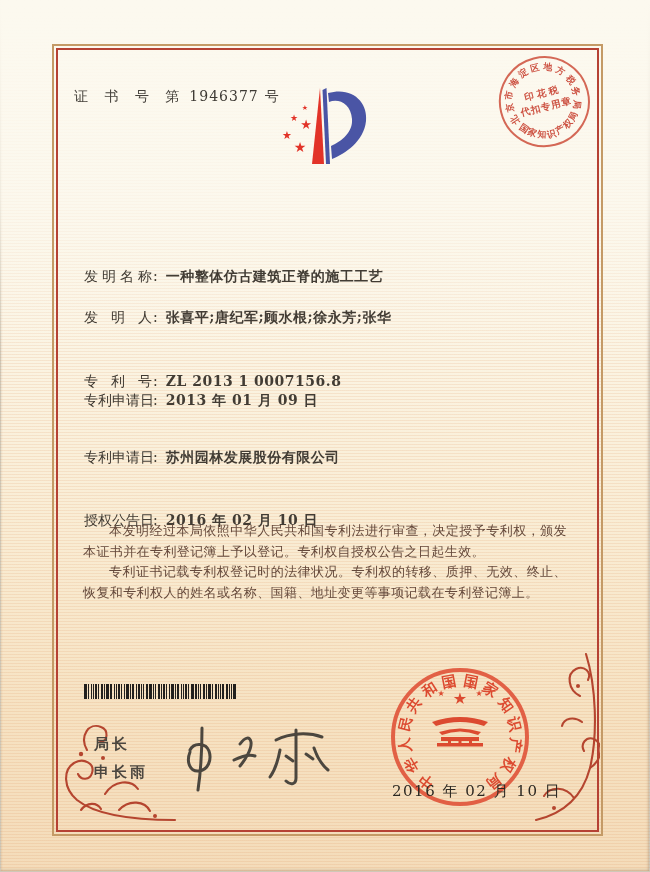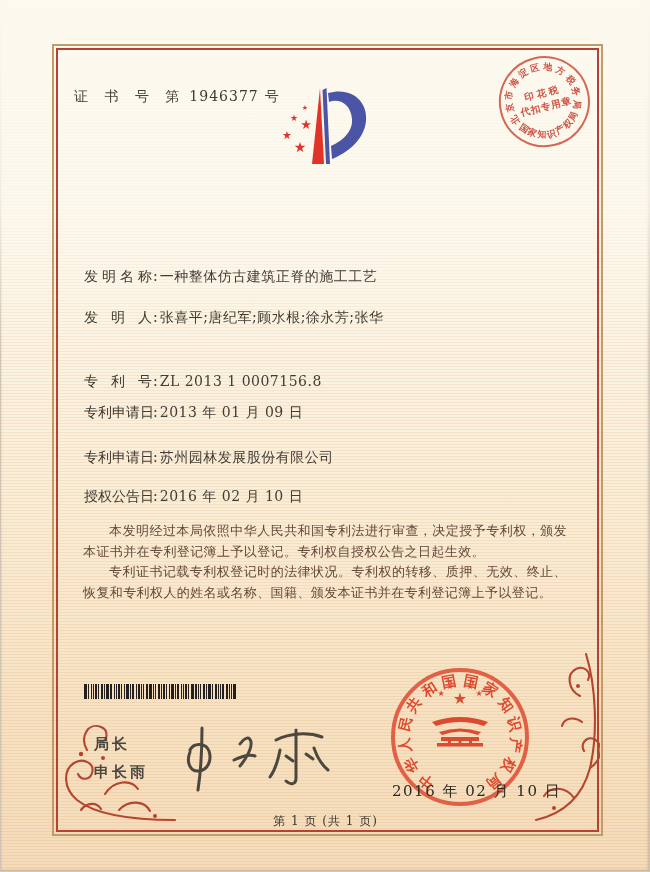--- a/index.html
+++ b/index.html
@@ -15,21 +15,21 @@
   .cert-no .zh{letter-spacing:6px;}
   .cert-no .num{margin-left:4px;letter-spacing:1px;color:#3e3a34;}
   .cert-no .suf{margin-left:6px;}
   .logo{position:absolute;left:279px;top:84px;width:92px;height:86px;}
   .logo .star{position:absolute;color:#e23328;transform:translate(-50%,-50%);}
   .star::before{content:"\2605";}
   .title{position:absolute;left:52px;width:547px;top:182px;text-align:center;font-size:35px;font-weight:bold;color:#33302b;letter-spacing:22px;padding-left:22px;box-sizing:border-box;}
   .field{position:absolute;left:84px;width:500px;font-size:14px;color:#403a32;white-space:nowrap;}
   .flabel{display:inline-block;width:68px;text-align:justify;text-align-last:justify;-moz-text-align-last:justify;}
   .fcolon{display:inline-block;margin:0 2px 0 1px;}
-  .fvalue{letter-spacing:.5px;color:#423c34;}
+  .fvalue{margin-left:6px;letter-spacing:.5px;color:#423c34;font-weight:bold;}
   .bodytext{position:absolute;left:83px;top:521px;width:484px;font-size:13px;line-height:20.5px;color:#64483a;letter-spacing:.4px;text-align:justify;}
   .bodytext p{margin:0;text-indent:2em;}
   .barcode{position:absolute;left:84px;top:684px;height:15px;display:flex;align-items:stretch;}
   .barcode i{display:block;background:#23201d;}
   .signer{position:absolute;left:94px;top:730px;font-family:"DejaVu Sans","Liberation Sans",sans-serif;font-size:15px;font-weight:600;color:#4c4740;letter-spacing:3px;line-height:28px;}
   .signature{position:absolute;left:168px;top:718px;}
   .seal{position:absolute;left:385px;top:662px;width:150px;height:150px;}
   .seal-ring{position:absolute;left:6px;top:6px;width:130px;height:130px;border:4px solid rgba(222,74,48,.85);border-radius:50%;}
   .seal .star{position:absolute;color:#dc4a30;transform:translate(-50%,-50%);}
   .seal-date{position:absolute;left:392px;top:782px;font-size:15px;color:#2c2822;letter-spacing:1.5px;z-index:6;white-space:nowrap;}
@@ -131,33 +131,33 @@
 
   <div class="field" style="top:268px">
     <span class="flabel">发明名称</span><span class="fcolon">:</span><span class="fvalue">一种整体仿古建筑正脊的施工工艺</span>
   </div>
   <div class="field" style="top:309px">
     <span class="flabel">发明人</span><span class="fcolon">:</span><span class="fvalue">张喜平;唐纪军;顾水根;徐永芳;张华</span>
   </div>
   <div class="field" style="top:373px">
     <span class="flabel">专利号</span><span class="fcolon">:</span><span class="fvalue">ZL 2013 1 0007156.8</span>
   </div>
-  <div class="field" style="top:404px">
+  <div class="field" style="top:392px">
     <span class="flabel">专利申请日</span><span class="fcolon">:</span><span class="fvalue">2013 年 01 月 09 日</span>
   </div>
   <div class="field" style="top:449px">
     <span class="flabel">专利申请日</span><span class="fcolon">:</span><span class="fvalue">苏州园林发展股份有限公司</span>
   </div>
-  <div class="field" style="top:488px">
+  <div class="field" style="top:512px">
     <span class="flabel">授权公告日</span><span class="fcolon">:</span><span class="fvalue">2016 年 02 月 10 日</span>
   </div>
 
   <div class="bodytext">
     <p>本发明经过本局依照中华人民共和国专利法进行审查，决定授予专利权，颁发本证书并在专利登记簿上予以登记。专利权自授权公告之日起生效。</p>
-    <p>专利证书记载专利权登记时的法律状况。专利权的转移、质押、无效、终止、恢复和专利权人的姓名或名称、国籍、颁发本证书并在专利登记簿上予以登记。</p>
+    <p>专利证书记载专利权登记时的法律状况。专利权的转移、质押、无效、终止、恢复和专利权人的姓名或名称、国籍、地址变更等事项记载在专利登记簿上。</p>
   </div>
 
   <div class="barcode" id="barcode">
       <i style="width: 3px; margin-right: 1px;"></i>
       <i style="width: 1px; margin-right: 2px;"></i>
       <i style="width: 1px; margin-right: 1px;"></i>
       <i style="width: 1px; margin-right: 1px;"></i>
       <i style="width: 2px; margin-right: 1px;"></i>
       <i style="width: 1px; margin-right: 2px;"></i>
       <i style="width: 2px; margin-right: 1px;"></i>
@@ -260,14 +260,13 @@
         <rect x="13" y="27" width="38" height="4"></rect>
         <rect x="9" y="33" width="46" height="3.5"></rect>
         <rect x="20" y="31" width="3" height="4"></rect>
           <rect x="30.5" y="31" width="3" height="4"></rect>
           <rect x="41" y="31" width="3" height="4"></rect>
       </g>
     </svg>
   </div>
   <div class="seal-date">2016 年 02 月 10 日</div>
 
-  <div class="footer">第 1 页 (共 1 页)</div>
 </div>
 
 </body></html>

